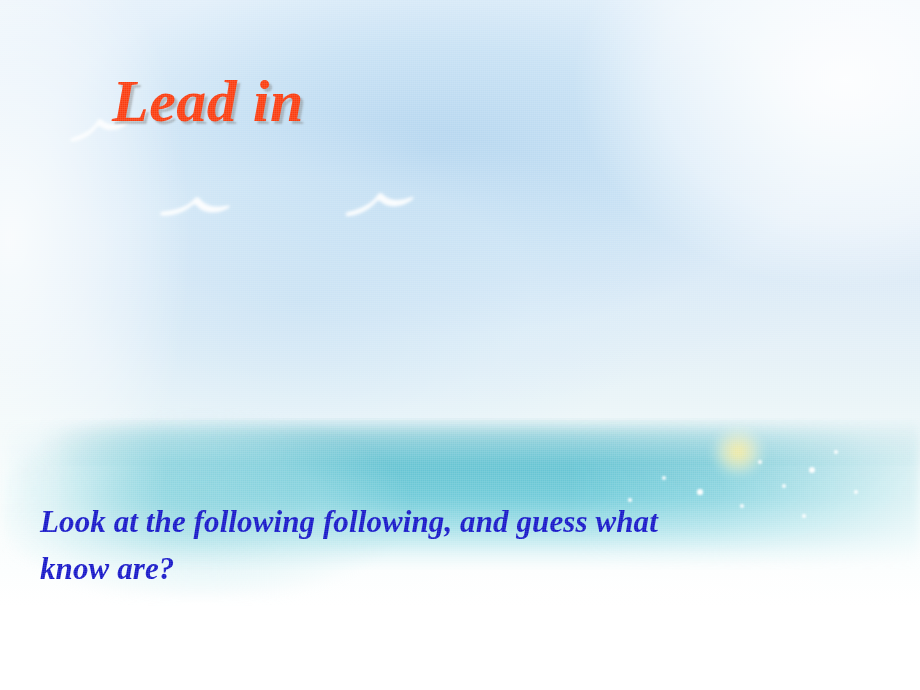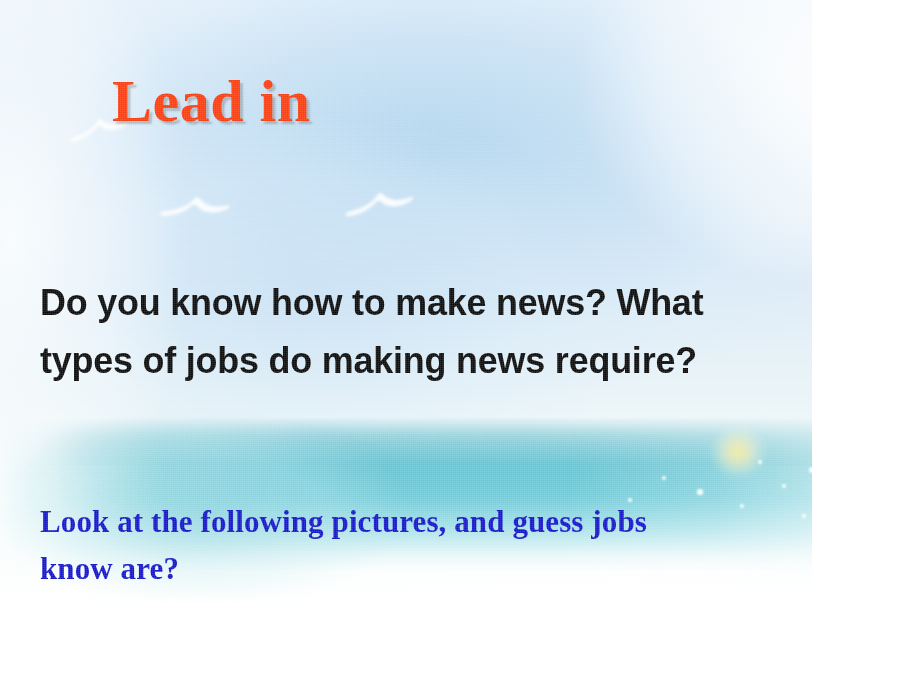--- a/index.html
+++ b/index.html
@@ -3,25 +3,26 @@
 <meta charset="utf-8">
 <title>Lead in</title>
 <style>
   html, body {
     margin: 0;
     padding: 0;
     background: #ffffff;
   }
   #slide {
     position: relative;
-    width: 812px;
+    width: 920px;
     height: 690px;
     overflow: hidden;
     background: #ffffff;
     font-family: "Liberation Sans", sans-serif;
+    font-style: italic;
   }
 
   
   .bg-layer {
     position: absolute;
     inset: 0;
     pointer-events: none;
   }
   
   #bg-base {
@@ -264,24 +265,20 @@
       <div class="gull" style="left: 160px; top: 190px; width: 72px; height: 32px; opacity: 0.95; transform: rotate(4deg);"><svg width="72" height="32" viewBox="0 0 72 32" xmlns="http://www.w3.org/2000/svg">
           <path d="M2 24 C 12 22, 24 20, 33 10 C 35 7, 37 6, 39 8 C 44 14, 52 17, 64 14 C 68 13, 70 13, 70 14 C 70 15, 66 18, 60 20 C 50 23, 42 21, 37 16 C 35 14, 34 14, 32 16 C 24 24, 12 28, 3 28 C 1 28, 0 26, 2 24 Z" fill="#ffffff" opacity="0.95"></path>
         </svg></div>
       <div class="gull" style="left: 344px; top: 186px; width: 72px; height: 32px; opacity: 0.95; transform: rotate(-4deg);"><svg width="72" height="32" viewBox="0 0 72 32" xmlns="http://www.w3.org/2000/svg">
           <path d="M2 24 C 12 22, 24 20, 33 10 C 35 7, 37 6, 39 8 C 44 14, 52 17, 64 14 C 68 13, 70 13, 70 14 C 70 15, 66 18, 60 20 C 50 23, 42 21, 37 16 C 35 14, 34 14, 32 16 C 24 24, 12 28, 3 28 C 1 28, 0 26, 2 24 Z" fill="#ffffff" opacity="0.95"></path>
         </svg></div>
     </div>
 
   <div id="title">Lead in</div>
 
-  <div id="question-block">
-    <div class="q-line">Do you know how to make news? What</div>
-    <div class="q-line">types of jobs do making news require?</div>
-  </div>
 
   <div id="prompt-block">
-    <div class="p-line">Look at the following pictures, and guess jobs</div>
+    <div class="p-line">Look at the following following, and guess what</div>
     <div class="p-line">know are?</div>
   </div>
 
   <div id="grain"></div>
 </div>
 
 </body></html>

